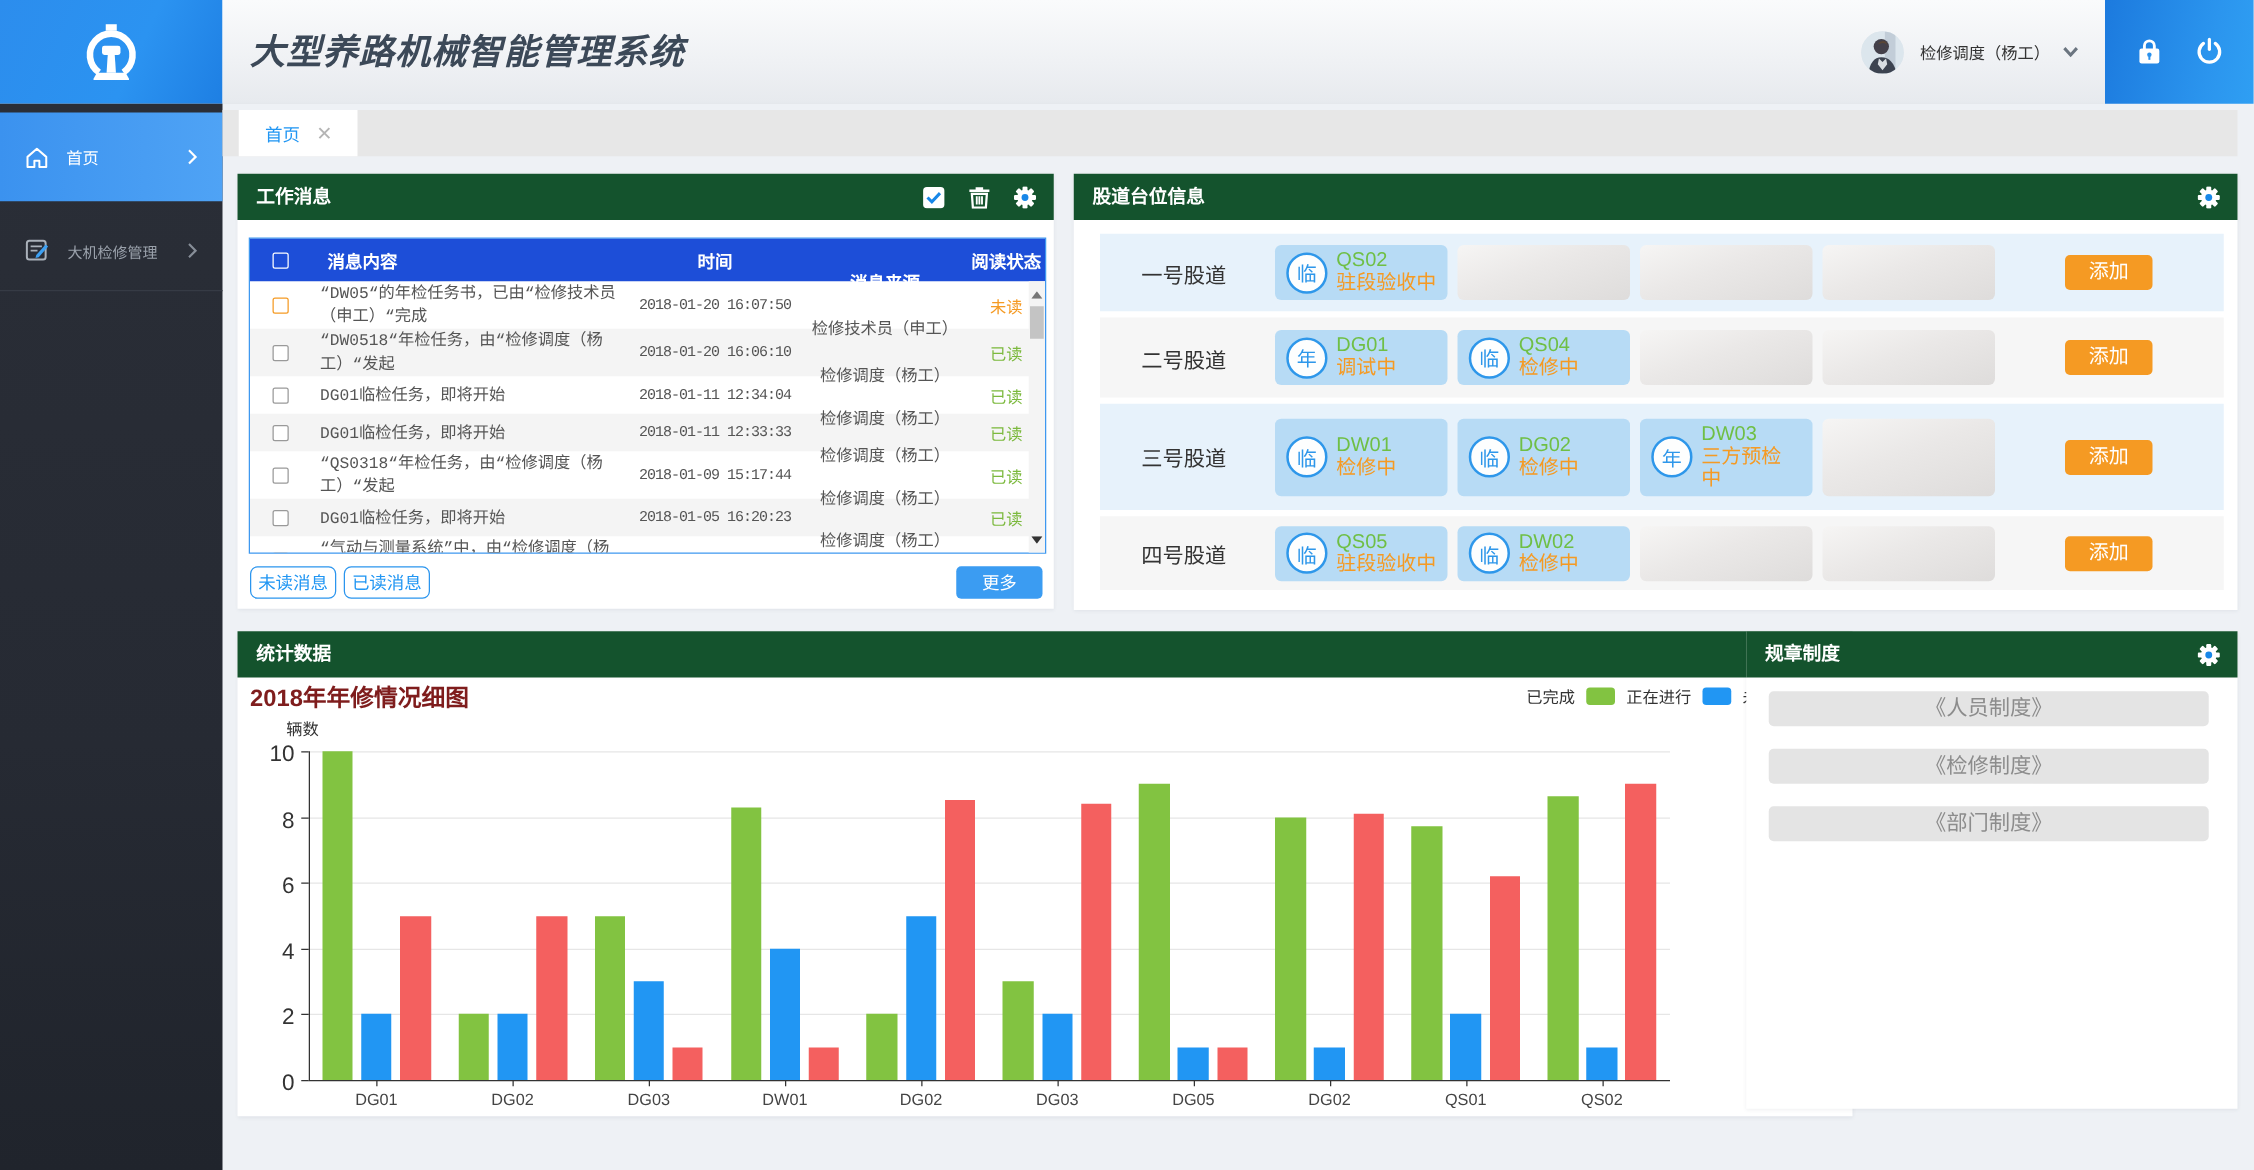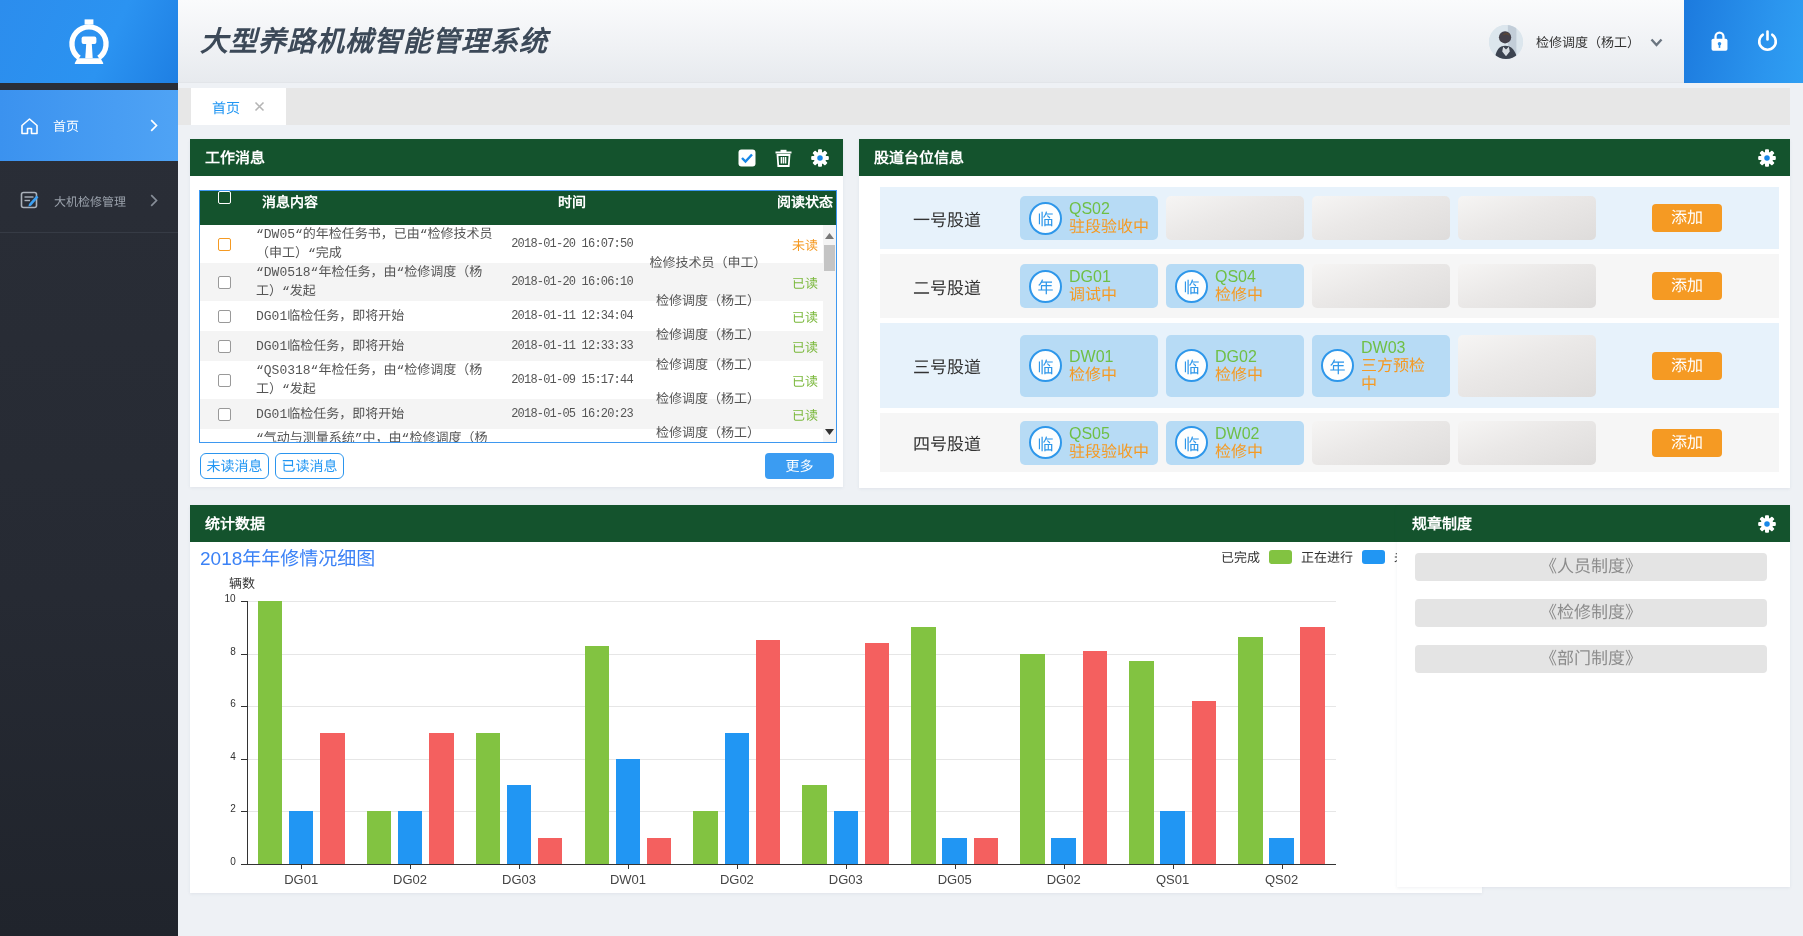--- a/index.html
+++ b/index.html
@@ -51,22 +51,22 @@
   .panel-header { position:absolute; left:0; top:0; right:0; height:37px; background:#14532d; }
   .panel-title { position:absolute; left:15px; top:0; line-height:37px; font-size:15px;
     font-weight:bold; color:#fff; }
   .ph-icons { position:absolute; right:14px; top:0; height:37px; display:flex; align-items:center; gap:19px; }
   .ph-icon { display:flex; cursor:pointer; }
 
   
   #panel-messages { left:190px; top:139px; width:653px; height:348px; }
   .msg-table { position:absolute; left:9px; top:51px; width:638px; height:253px;
     border:1px solid #3e98f0; }
-  .msg-thead { position:absolute; left:0; top:0; width:636px; height:34px; background:#14532d;
-    display:flex; align-items:flex-start; color:#fff; font-weight:bold; font-size:14px; }
+  .msg-thead { position:absolute; left:0; top:0; width:636px; height:34px; background:#1d4ed8;
+    display:flex; align-items:center; color:#fff; font-weight:bold; font-size:14px; }
   .msg-tbody { position:absolute; left:0; top:34px; width:636px; height:217px; overflow:hidden; }
   .col-check { width:48px; display:flex; justify-content:center; flex:none; }
   .col-content { width:254px; padding-left:8px; padding-right:8px; flex:none; }
   .col-time { width:140px; text-align:center; flex:none; white-space:nowrap; }
   .col-source { width:132px; text-align:center; flex:none;margin-top:34px; }
   .col-status { width:62px; text-align:center; flex:none; }
   .msg-row { display:flex; align-items:center; font-size:13px; color:#555; }
   .msg-row:nth-child(even) { background:#f4f4f4; }
   .msg-row .col-content { line-height:19px; font-family:"Liberation Mono",sans-serif; }
   .msg-row .col-time { font-family:"Liberation Mono",sans-serif; color:#555; font-size:12px; letter-spacing:-0.8px; }
@@ -108,31 +108,31 @@
   .slot-text { margin-left:7px; font-size:16px; line-height:18px; }
   .slot-text .code { color:#6fbf45; }
   .slot-text .st { color:#f59a23; }
   .slot-card.narrow .slot-text { width:70px; }
   .slot-empty { background:linear-gradient(160deg,#f6f5f4 0%,#eae8e7 45%,#dedcdb 100%); }
   .btn-add { position:absolute; right:57px; width:70px; height:28px; background:#f59a23; border-radius:4px;
     color:#fff; font-size:16px; line-height:28px; text-align:center; cursor:pointer; }
 
   
   #panel-stats { left:190px; top:505px; width:1292px; height:388px; }
-  .chart-title { position:absolute; left:10px; top:38px; font-size:19px; font-weight:normal; color:#3b82f6; }
+  .chart-title { position:absolute; left:10px; top:38px; font-size:19px; font-weight:bold; color:#7f1d1d; }
   .legend { position:absolute; right:17px; top:42px; display:flex; align-items:center; gap:9px; }
   .legend .l-label { font-size:13px; color:#333; }
   .legend .l-swatch { width:23px; height:14px; border-radius:3px; }
   .y-axis-name { position:absolute; left:39px; top:68px; font-size:13px; color:#333; }
   .chart-area { position:absolute; left:0; top:0; width:1193px; height:388px; }
   .gridline { position:absolute; height:1px; background:#e6e6e6; }
   .axis-x { position:absolute; height:1px; background:#333; }
   .axis-y { position:absolute; width:1px; background:#333; }
   .ytick { position:absolute; width:6px; height:1px; background:#333; }
-  .ylabel { position:absolute; width:30px; text-align:right; font-size:10px; color:#333; }
+  .ylabel { position:absolute; width:30px; text-align:right; font-size:18px; color:#333; }
   .xtick { position:absolute; width:1px; height:5px; background:#333; }
   .xlabel { position:absolute; text-align:center; font-size:13px; color:#444; }
   .bar { position:absolute; }
 
   
   #panel-rules { left:1397px; top:505px; width:393px; height:382px; }
   .rule-list { position:absolute; left:18px; top:48px; width:352px; }
   .rule-btn { height:28px; margin-bottom:18px; background:#e4e4e4; border-radius:4px;
     text-align:center; font-size:17px; line-height:28px; color:#8c8c8c; cursor:pointer; }
 </style>

